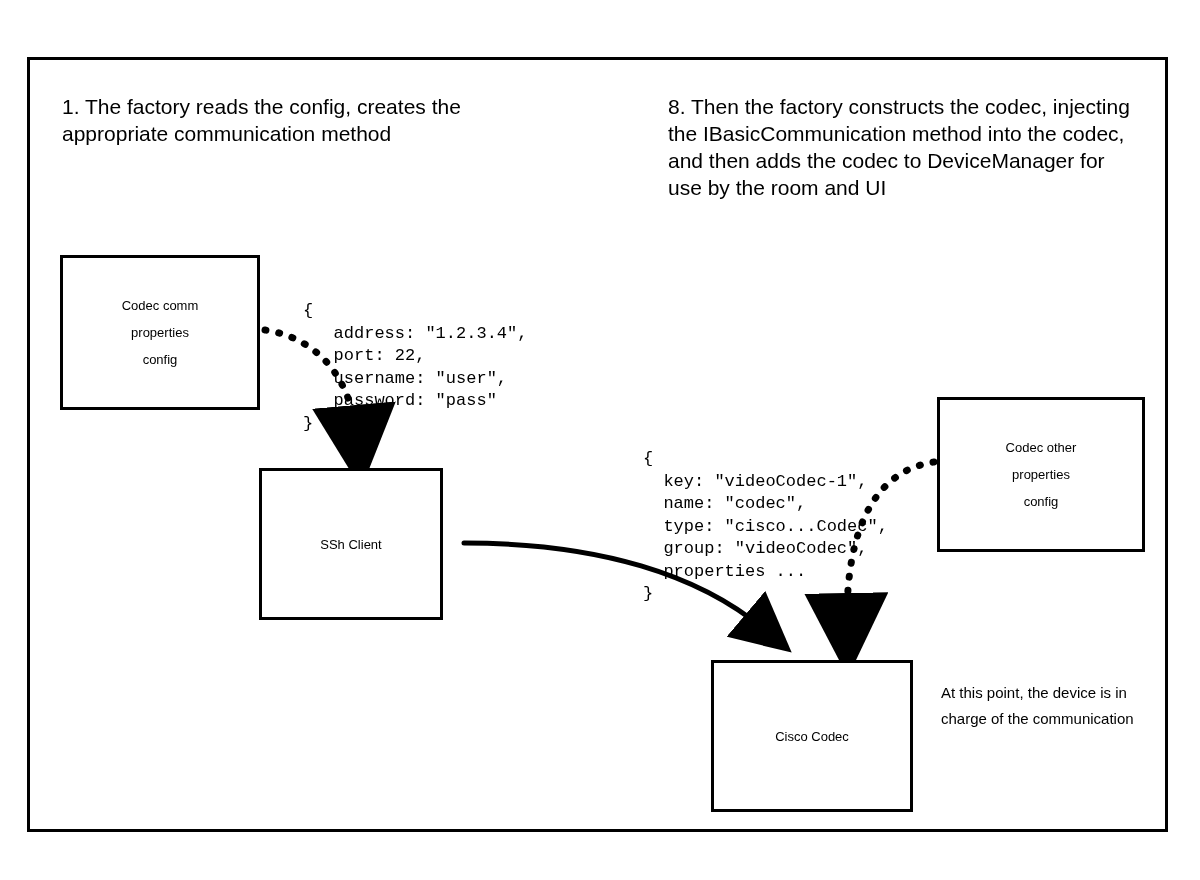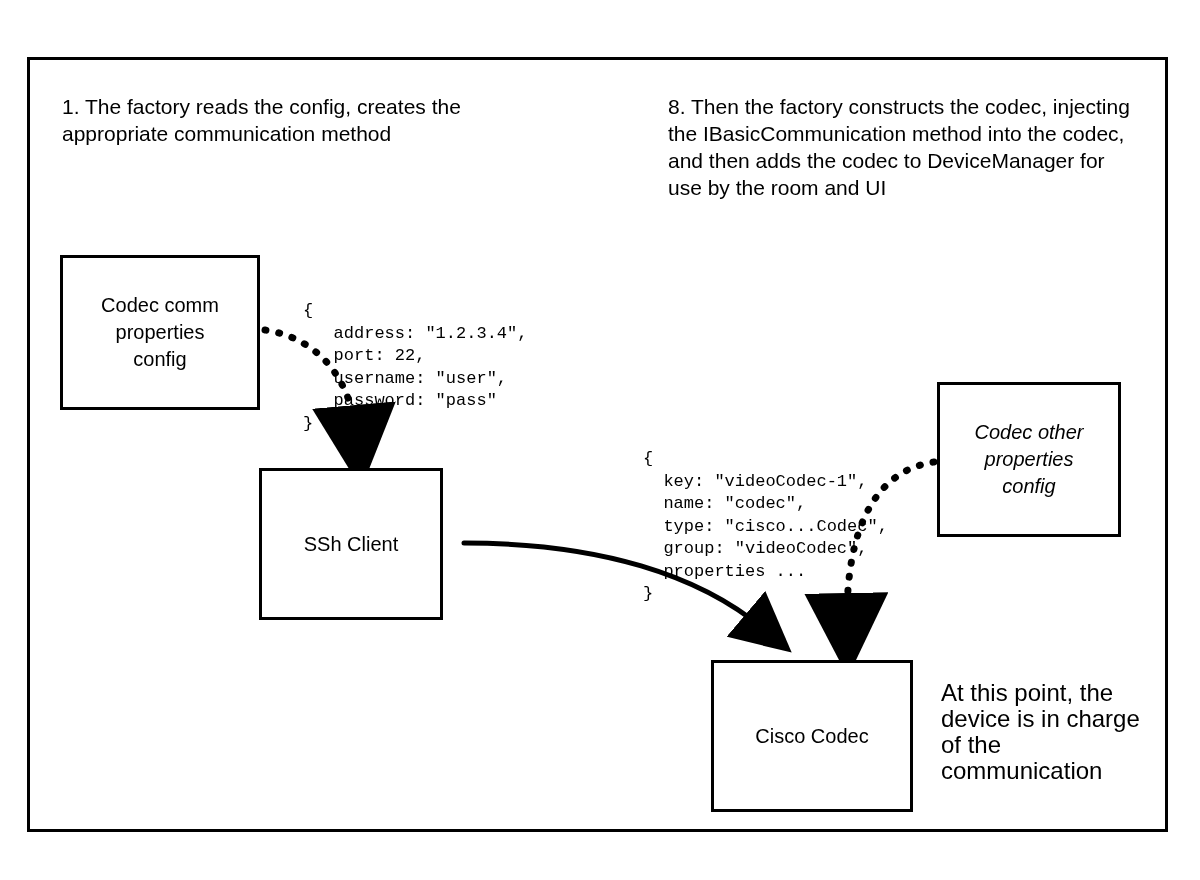--- a/index.html
+++ b/index.html
@@ -43,45 +43,45 @@
 
   .box {
     position: absolute;
     border: 3px solid #000000;
     box-sizing: border-box;
     background: #ffffff;
     display: flex;
     align-items: center;
     justify-content: center;
     text-align: center;
-    font-size: 20px;
+    font-size: 13px;
     line-height: 27px;
     white-space: pre-line;
     z-index: 3;
   }
   #box-comm-config { left: 60px; top: 255px; width: 200px; height: 155px; }
   #box-ssh-client  { left: 259px; top: 468px; width: 184px; height: 152px; }
-  #box-other-config{ left: 937px; top: 382px; width: 184px; height: 155px; font-style: italic; }
+  #box-other-config{ left: 937px; top: 397px; width: 208px; height: 155px; }
   #box-cisco-codec { left: 711px; top: 660px; width: 202px; height: 152px; text-align: right; }
 
   .code {
     position: absolute;
     font-family: "Liberation Mono", monospace;
     font-size: 17px;
     line-height: 22.5px;
     color: #000000;
     white-space: pre;
     z-index: 2;
   }
   #code-comm  { left: 303px; top: 300px; }
   #code-other { left: 643px; top: 448px; }
 
   .side-note {
     position: absolute;
-    font-size: 24px;
+    font-size: 15px;
     line-height: 26px;
     white-space: pre-line;
     color: #000000;
   }
   #note-device { left: 941px; top: 680px; width: 200px; }
 </style>
 </head>
 <body>
 
 <div class="outer-frame"></div>

